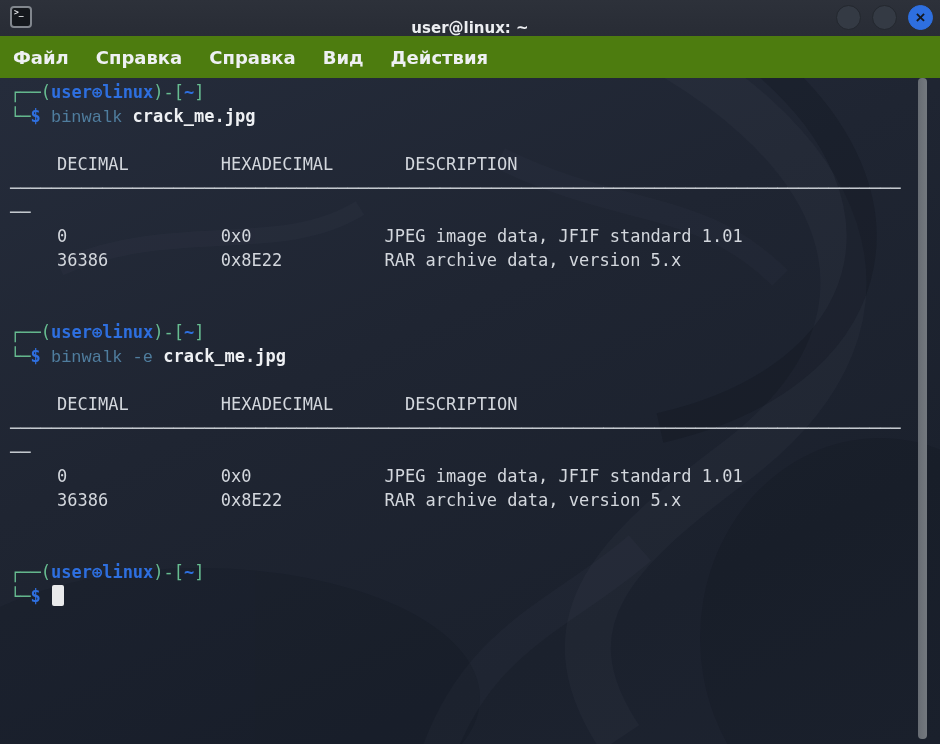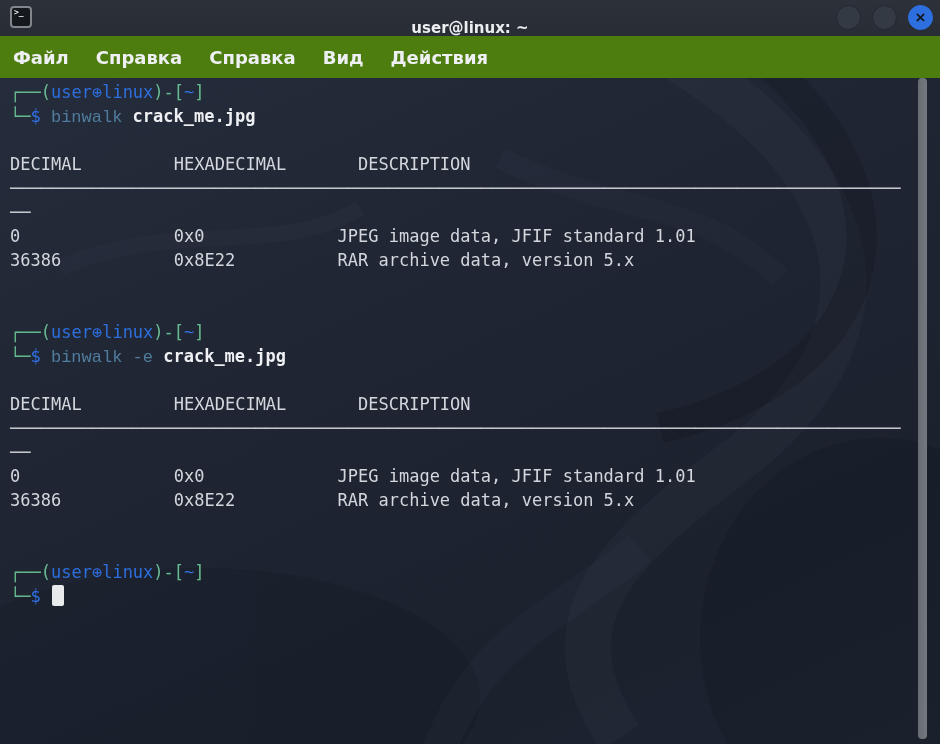--- a/index.html
+++ b/index.html
@@ -55,23 +55,23 @@
   }
   .decor{position:absolute;inset:0;z-index:1;pointer-events:none;}
   .term-content{
     position:absolute;left:0;top:0;right:14px;bottom:0;z-index:2;
     padding:2px 0 0 10px;
     font-family:"DejaVu Sans Mono","Liberation Mono",monospace;
     font-size:17px;line-height:24px;white-space:pre;
   }
   .trow{height:24px;}
   .seg-g{color:#67bd91;}
-  .seg-b{color:#2e6fdf;font-weight:normal;}
+  .seg-b{color:#2e6fdf;font-weight:bold;}
   .seg-c{color:#4f7d9e;font-family:Liberation Mono, monospace;}
-  .seg-w{color:#d3d7dd;}
+  .seg-w{color:#d3d7dd;margin-left:47px;}
   .seg-wb{color:#eef0f3;font-weight:bold;}
   .seg-l{color:#cbd0d6;}
   .cursor{
     display:inline-block;width:12px;height:21px;background:#e9eaeb;
     border-radius:2px;vertical-align:-4px;margin-left:1px;
   }
   .scroll-thumb{
     position:absolute;right:13px;top:0;bottom:5px;width:9px;z-index:3;
     background:linear-gradient(90deg,#676c73,#74797f);border-radius:4px;cursor:pointer;
   }

